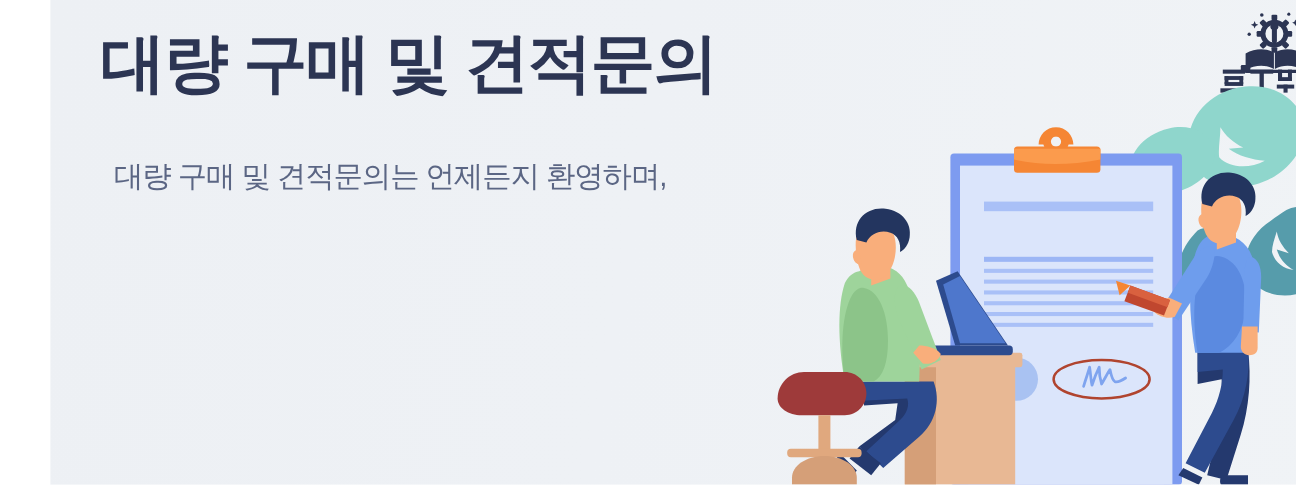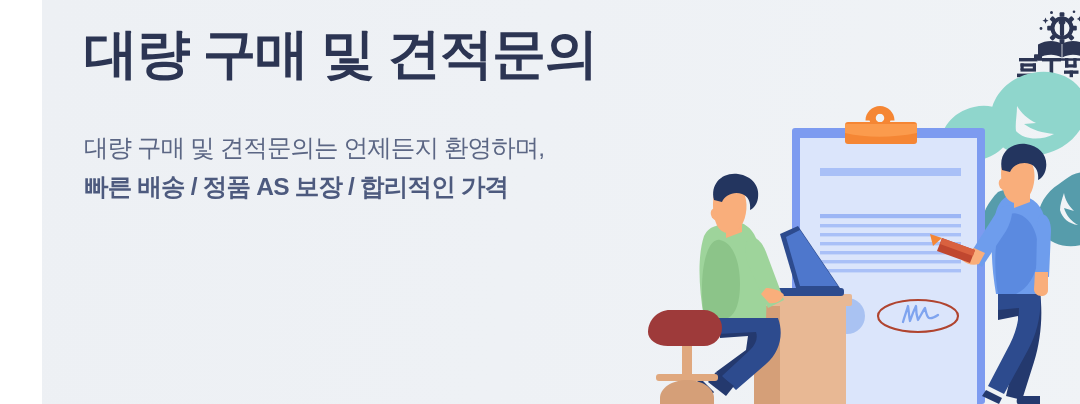--- a/index.html
+++ b/index.html
@@ -32,21 +32,21 @@
     margin: 0;
     font-size: 54px;
     line-height: 1.0;
     font-weight: 700;
     letter-spacing: -1.5px;
     color: #2c3553;
     white-space: nowrap;
   }
   .body-lines {
     position: absolute;
-    left: 2px;
+    left: 13px;
     top: 130px;
     width: 560px;
   }
   .body-line {
     font-size: 24.5px;
     line-height: 36px;
     font-weight: 400;
     letter-spacing: -0.9px;
     color: #5b6684;
     white-space: nowrap;
@@ -105,21 +105,20 @@
 <body>
 
 <div id="banner">
 
   <div class="text-col">
 
     <h1 id="headline">대량 구매 및 견적문의</h1>
 
     <div class="body-lines">
       <div class="body-line">대량 구매 및 견적문의는 언제든지 환영하며,</div>
-      <div class="body-line emphasis">빠른 배송 / 정품 AS 보장 / 합리적인 가격</div>
     </div>
 
   </div>
 
   <svg id="logo" viewBox="0 0 96 72">
     <g fill="#2c3553">
 
       <path d="M48 8.5a11.6 11.6 0 1 0 0 23.2 11.6 11.6 0 0 0 0-23.2zm0 4.1a7.5 7.5 0 1 1 0 15 7.5 7.5 0 0 1 0-15z"></path>
 
       <rect x="45.6" y="4.2" width="4.8" height="4.6" rx="1"></rect>

